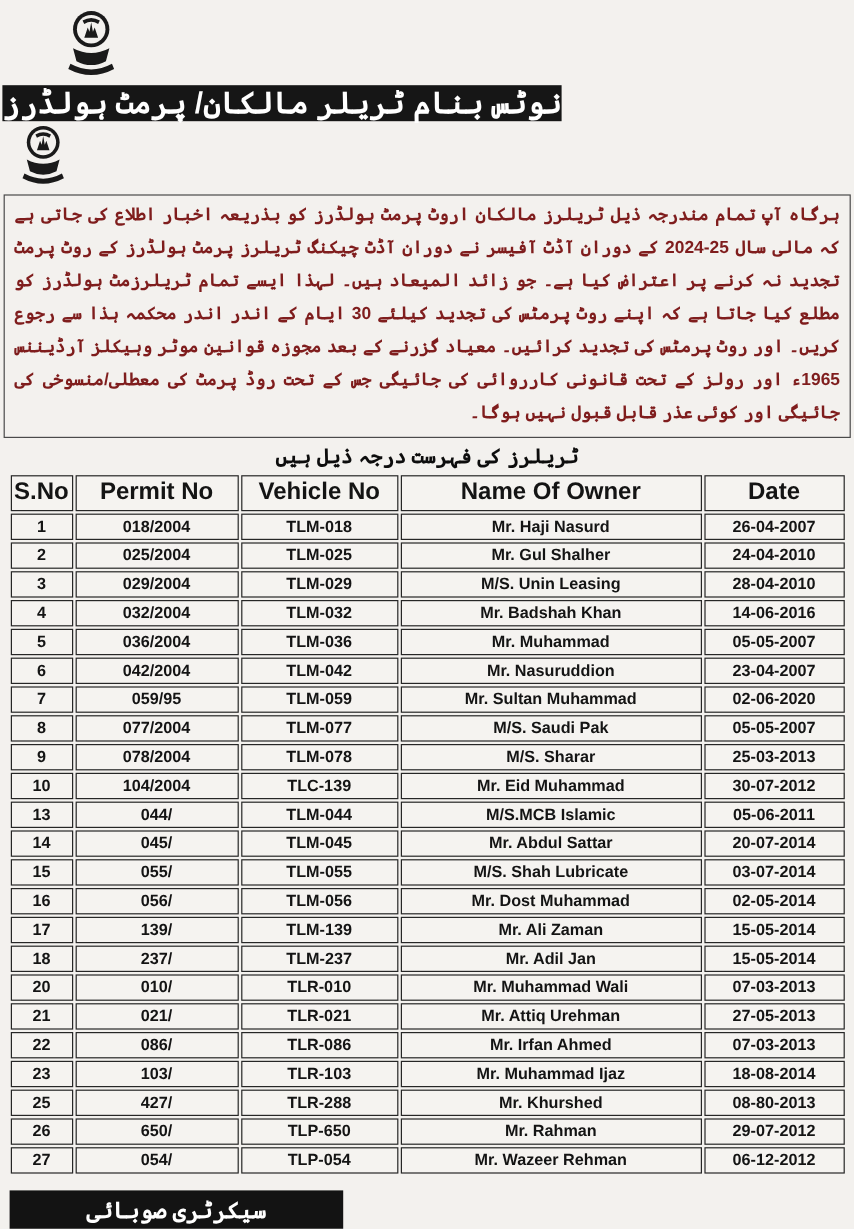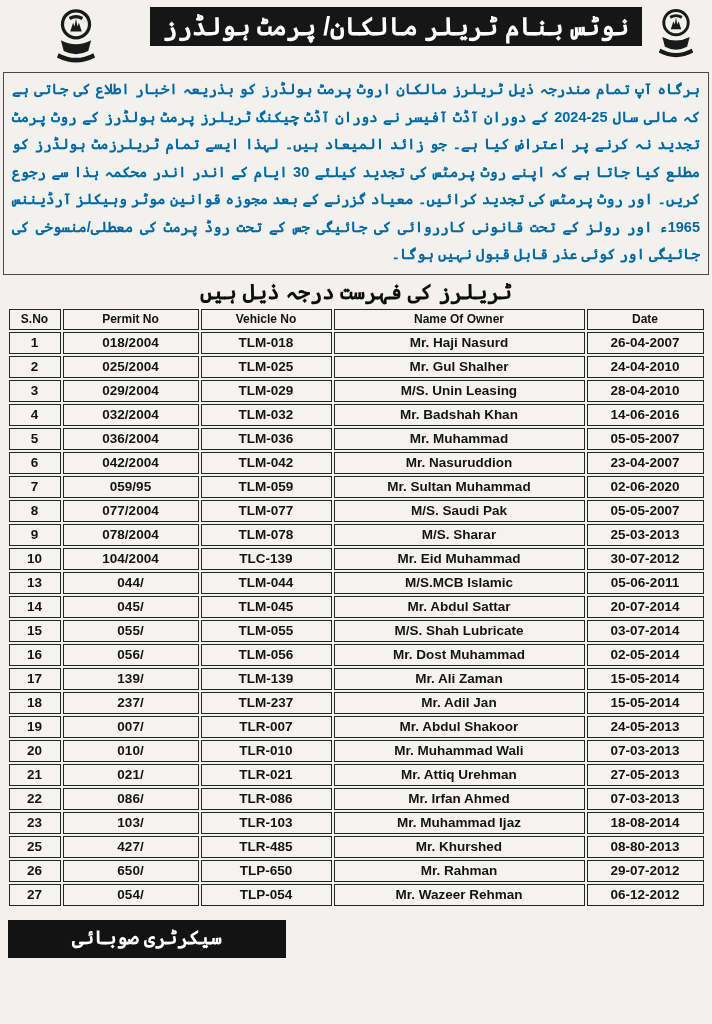--- a/index.html
+++ b/index.html
@@ -8,47 +8,47 @@
     height:1024px;
     background:#f3f1ee;
     font-family:"Liberation Sans", sans-serif;
     color:#111;
     position:relative;
     overflow:hidden;
   }
   .ad { width:712px; }
 
   
-  .header { display:flex; align-items:flex-start; padding:5px 2px 0 2px; }
+  .header { display:flex; align-items:flex-start; padding:5px 2px 0 2px;flex-direction:column; }
   .logo-wrap-left { width:148px; display:flex; justify-content:center; padding-top:2px; }
   .logo-wrap-right { width:68px; display:flex; justify-content:center; padding-top:2px; }
   .title-bar {
     flex:1; height:39px; margin-top:2px;
     background:#161616; color:#fff;
     display:flex; align-items:center; justify-content:center;
     font-size:25px; font-weight:bold; direction:rtl;
     letter-spacing:0.5px;
   }
 
   
   .body-text {
     border:1px solid #4a4a4a;
     margin:3px 3px 0 3px;
     padding:3px 8px 5px 8px;
     direction:rtl;
     text-align:justify;
     font-size:14.5px;
     font-weight:bold;
     line-height:27.5px;
-    color:#0369a1;
+    color:#7f1d1d;
   }
   .list-heading {
     text-align:center;
     direction:rtl;
-    font-size:21px;
+    font-size:17px;
     font-weight:bold;
     padding:5px 0 3px 0;
     color:#0d0d0d;
   }
 
   
   table.permits {
     width:697px;
     margin:0 auto;
     border-collapse:separate;
@@ -61,21 +61,21 @@
     text-align:center;
     vertical-align:middle;
     font-weight:bold;
     font-size:13.5px;
     color:#141414;
     padding:2px 2px 3px 2px;
     height:20px;
     overflow:hidden;
     white-space:nowrap;
   }
-  table.permits th { font-size:12px; }
+  table.permits th { font-size:20px; }
   table.permits col.c-sno    { width:52px; }
   table.permits col.c-permit { width:136px; }
   table.permits col.c-veh    { width:131px; }
   table.permits col.c-owner  { width:251px; }
   table.permits col.c-date   { width:117px; }
 
   
   .footer-row {
     display:flex; justify-content:space-between; align-items:flex-end;
     margin:12px 6px 0 8px;
@@ -249,27 +249,20 @@
           <td>15-05-2014</td>
         </tr>
         <tr>
           <td>18</td>
           <td>237/</td>
           <td>TLM-237</td>
           <td>Mr. Adil Jan</td>
           <td>15-05-2014</td>
         </tr>
         <tr>
-          <td>19</td>
-          <td>007/</td>
-          <td>TLR-007</td>
-          <td>Mr. Abdul Shakoor</td>
-          <td>24-05-2013</td>
-        </tr>
-        <tr>
           <td>20</td>
           <td>010/</td>
           <td>TLR-010</td>
           <td>Mr. Muhammad Wali</td>
           <td>07-03-2013</td>
         </tr>
         <tr>
           <td>21</td>
           <td>021/</td>
           <td>TLR-021</td>
@@ -286,21 +279,21 @@
         <tr>
           <td>23</td>
           <td>103/</td>
           <td>TLR-103</td>
           <td>Mr. Muhammad Ijaz</td>
           <td>18-08-2014</td>
         </tr>
         <tr>
           <td>25</td>
           <td>427/</td>
-          <td>TLR-485</td>
+          <td>TLR-288</td>
           <td>Mr. Khurshed</td>
           <td>08-80-2013</td>
         </tr>
         <tr>
           <td>26</td>
           <td>650/</td>
           <td>TLP-650</td>
           <td>Mr. Rahman</td>
           <td>29-07-2012</td>
         </tr>

